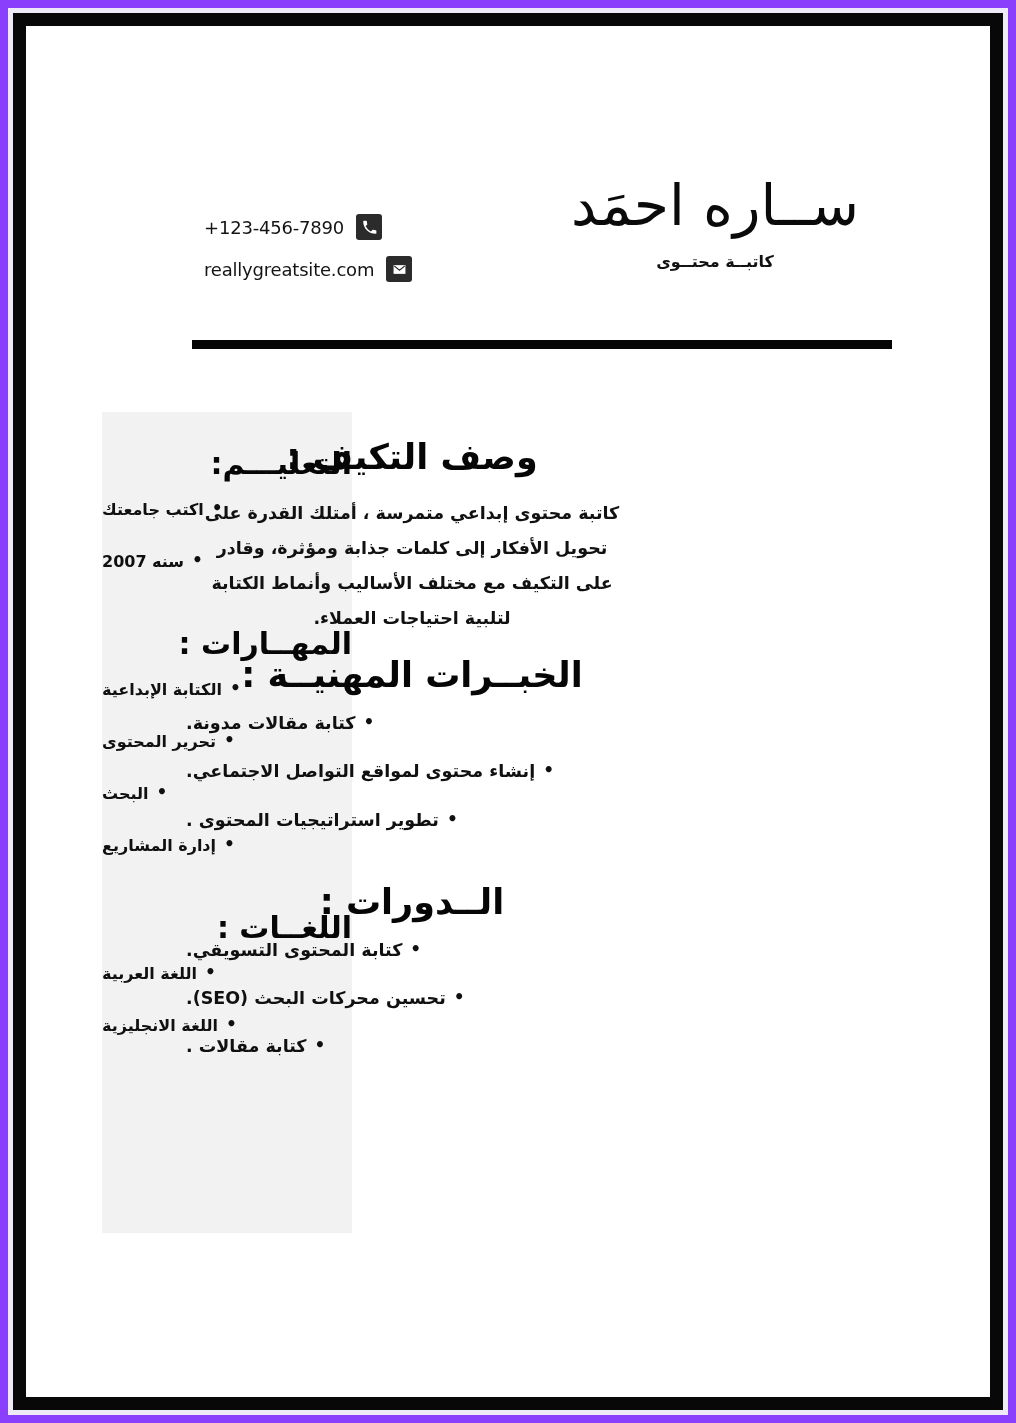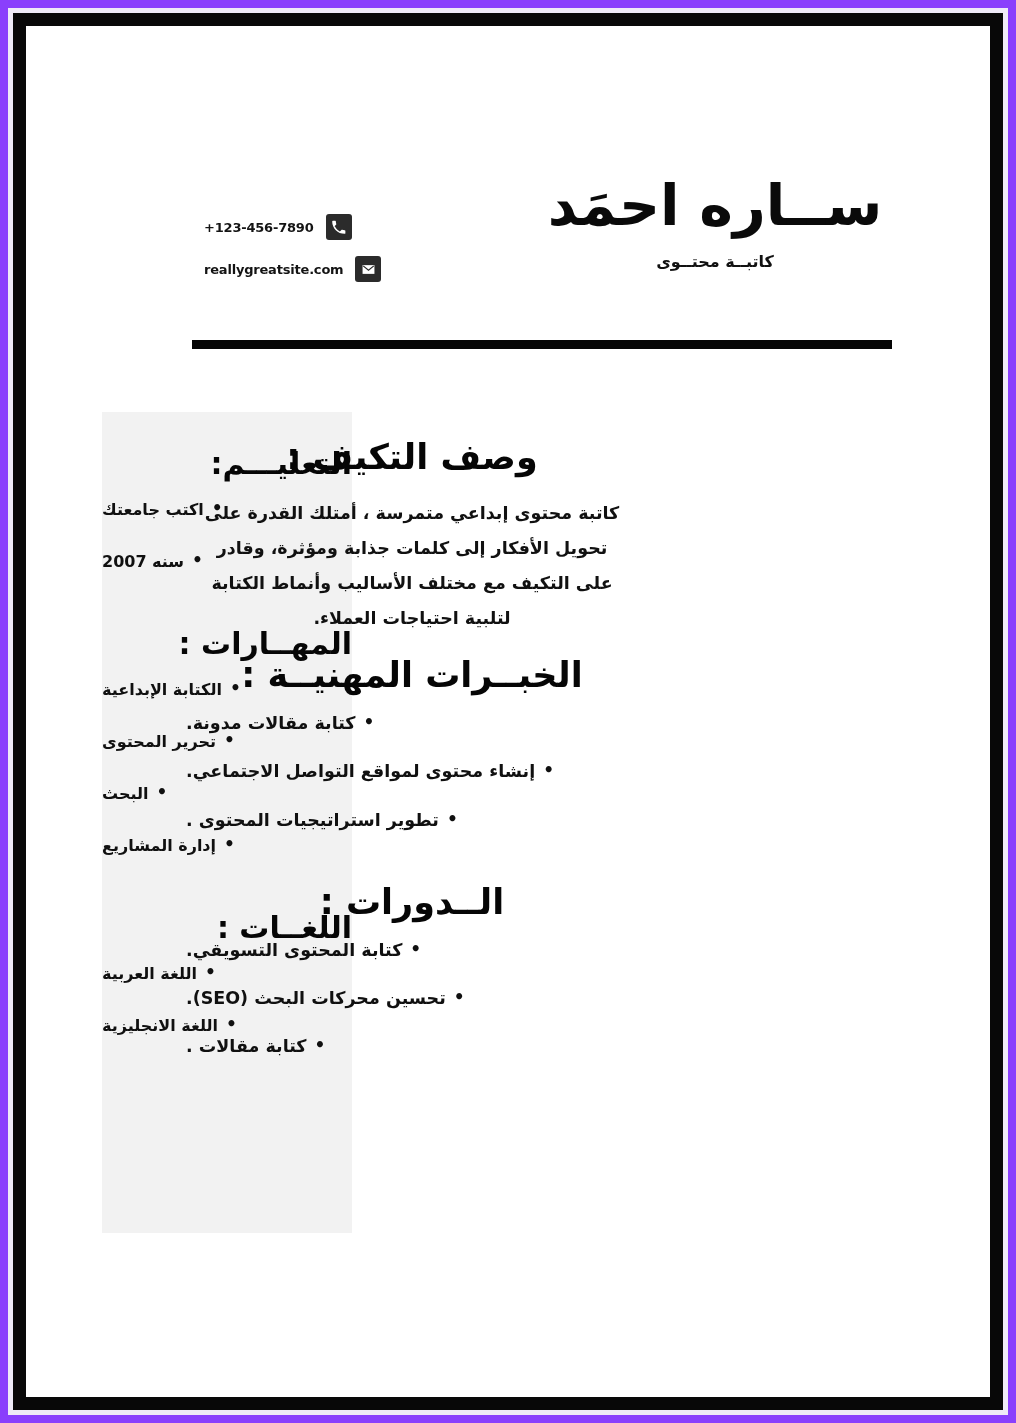--- a/index.html
+++ b/index.html
@@ -67,21 +67,21 @@
 
   .name-block {
     position: absolute;
     right: 40px;
     top: 0;
     width: 470px;
     text-align: center;
   }
   .full-name {
     font-size: 57px;
-    font-weight: 700;
+    font-weight: 400;
     color: #0a0a0a;
     line-height: 1.05;
     letter-spacing: 0px;
     white-space: nowrap;
   }
   .job-title {
     margin-top: 16px;
     font-size: 16px;
     font-weight: 700;
     color: #111111;
@@ -109,22 +109,22 @@
     border-radius: 3px;
     display: flex;
     align-items: center;
     justify-content: center;
     flex: 0 0 auto;
     margin-left: 12px;
   }
   .contact-icon svg { display: block; }
   .contact-text {
     font-family: "DejaVu Sans", "Liberation Sans", sans-serif;
-    font-size: 13px;
-    font-weight: 700;
+    font-size: 18px;
+    font-weight: 400;
     color: #141414;
     direction: ltr;
     unicode-bidi: embed;
     letter-spacing: -0.2px;
     white-space: nowrap;
   }
 
   
   .divider {
     position: absolute;

